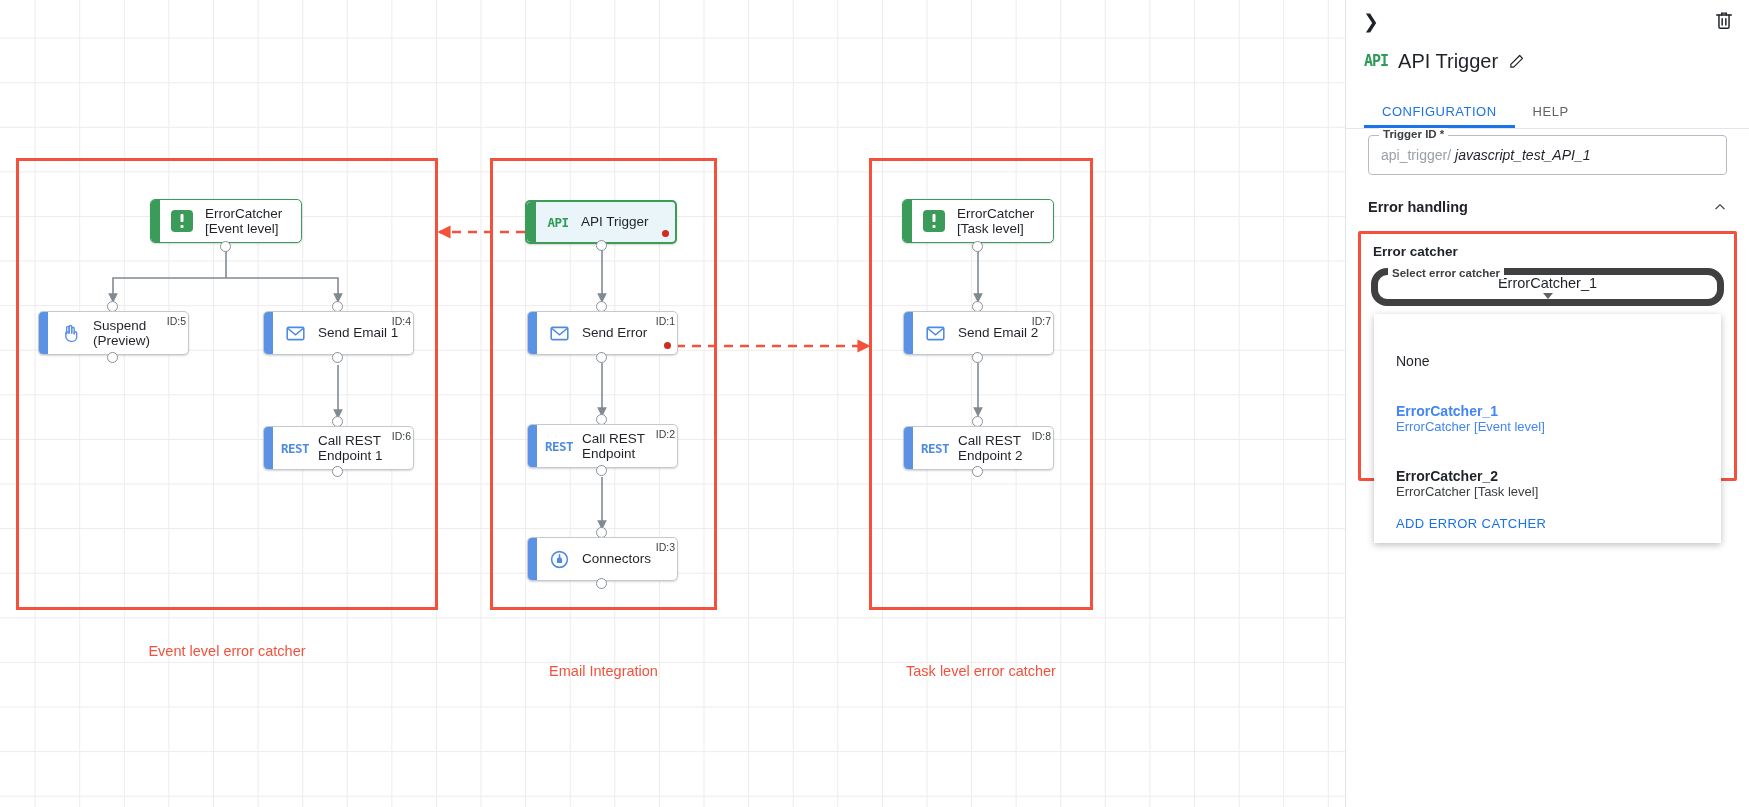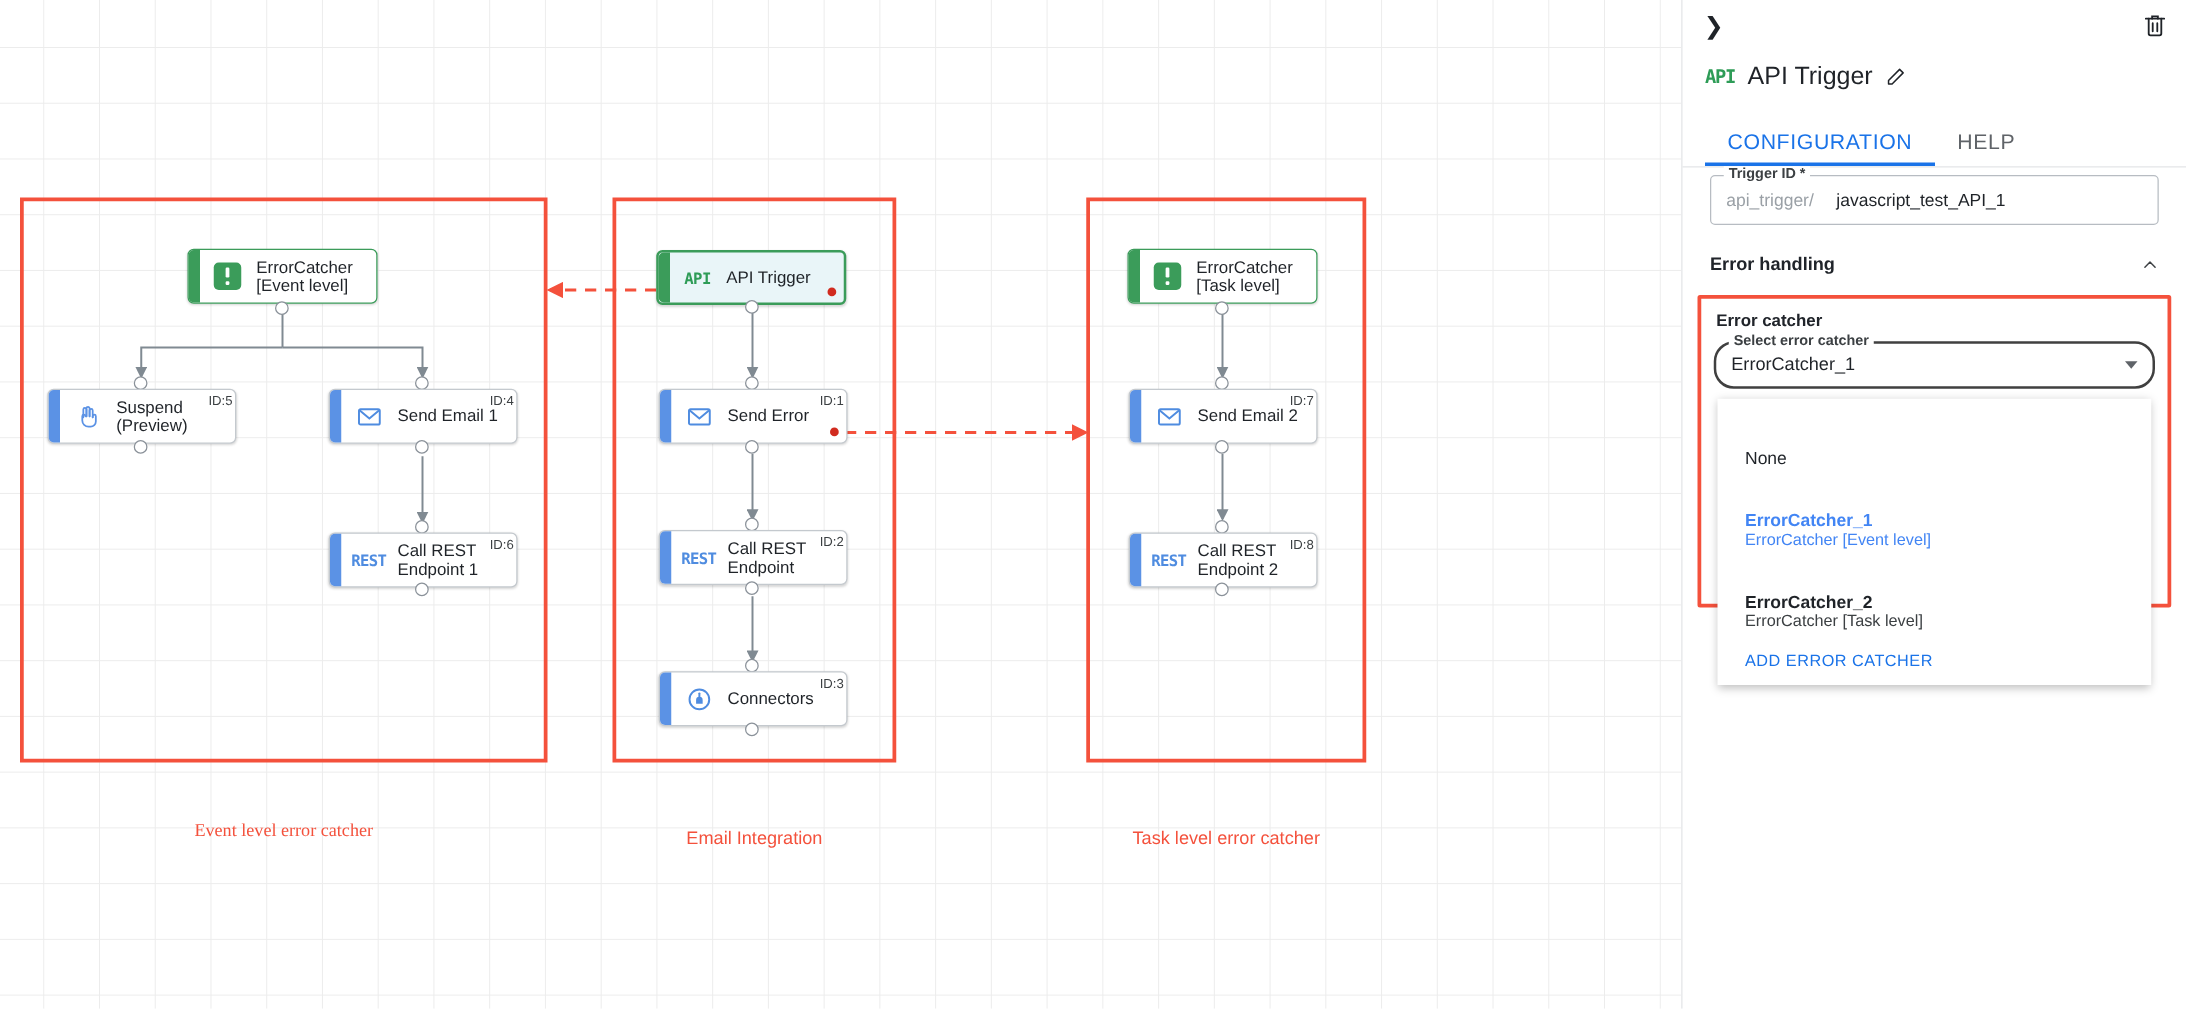--- a/index.html
+++ b/index.html
@@ -136,21 +136,21 @@
   .p-title-row {
     display: flex; align-items: center; gap: 10px;
     padding: 2px 0 0 18px; height: 40px;
   }
   .p-title-row .api-badge { color: #2e9c57; font-family: "DejaVu Sans Mono", monospace; font-weight: 700; font-size: 15px; letter-spacing:-1px;}
   .p-title { font-size: 20px; color: #1f2328; }
   .pencil { width: 17px; height: 17px; cursor: pointer; }
 
   .tabs { display: flex; border-bottom: 1px solid #e3e5e8; margin-top: 14px; padding-left: 18px; }
   .tab {
-    font-size: 17px; letter-spacing: .5px; padding: 10px 18px 9px;
+    font-size: 13px; letter-spacing: .5px; padding: 10px 18px 9px;
     color: #5f6368; cursor: pointer; background: transparent; border: none;
     font-family: "Liberation Sans", sans-serif;
   }
   .tab.active { color: #1a73e8; box-shadow: inset 0 -3px 0 #1a73e8; }
 
   .section-head {
     display: flex; align-items: center; justify-content: space-between;
     padding: 18px 22px 12px 22px;
     font-size: 14.5px; font-weight: 700; color: #20242a;
     cursor: pointer;
@@ -166,40 +166,41 @@
     display: flex; align-items: center;
     padding: 0 12px;
     font-size: 14px;
   }
   .tfield .legend {
     position: absolute; top: -8px; left: 10px;
     background: #fff; padding: 0 4px;
     font-size: 11.5px; color: #3c4043; font-weight: 700;
   }
   .tfield .prefix { color: #9aa0a6; }
-  .tfield .value { color: #1f2328; margin-left: 18px; }
+  .tfield .value { color: #1f2328; margin-left: 4px; font-style: italic; }
 
   
   .err-block {
     position: relative;
     margin: 4px 12px 0 12px;
     border: 3px solid #f4513c;
     border-radius: 2px;
     padding: 8px 10px 14px 10px;
     min-height: 250px;
   }
   .err-label { font-size: 13.5px; font-weight: 700; color: #20242a; margin: 2px 0 9px 2px; }
   .select-field {
     position: relative;
     height: 38px;
-    border: 2px solid #404040;
+    border: 7px solid #404040;
     border-radius: 16px;
     display: flex; align-items: center; justify-content: space-between;
     padding: 0 12px;
     background: #fff;
+    flex-direction: column;
   }
   .select-field .legend {
     position: absolute; top: -8px; left: 10px;
     background: #fff; padding: 0 4px;
     font-size: 11.5px; color: #3c4043; font-weight: 700;
   }
   .select-field .sel-val { font-size: 14.5px; color: #1f2328; }
   .arrow-dn {
     width: 0; height: 0;
     border-left: 5.5px solid transparent;
@@ -230,21 +231,21 @@
 <body>
 
 <div id="app">
 
   <div id="canvas">
 
     <div class="group-frame" style="left:16px; top:158px; width:422px; height:452px;"></div>
     <div class="group-frame" style="left:490px; top:158px; width:227px; height:452px;"></div>
     <div class="group-frame" style="left:869px; top:158px; width:224px; height:452px;"></div>
 
-    <div class="group-label" style="left:16px; top:657px; width:422px;font-family:Liberation Serif, serif;">Event level error catcher</div>
+    <div class="group-label" style="left:16px; top:643px; width:422px;">Event level error catcher</div>
     <div class="group-label" style="left:490px; top:663px; width:227px;">Email Integration</div>
     <div class="group-label" style="left:869px; top:663px; width:224px;">Task level error catcher</div>
 
     <svg class="edges">
       <defs>
         <marker id="arr" viewBox="0 0 10 10" refX="8" refY="5" markerWidth="6" markerHeight="6" orient="auto-start-reverse">
           <path d="M 0 0 L 10 5 L 0 10 z" fill="#808A92"></path>
         </marker>
         <marker id="arrRed" viewBox="0 0 10 10" refX="8" refY="5" markerWidth="5.5" markerHeight="5.5" orient="auto-start-reverse">
           <path d="M 0 0 L 10 5 L 0 10 z" fill="#f4513c"></path>

